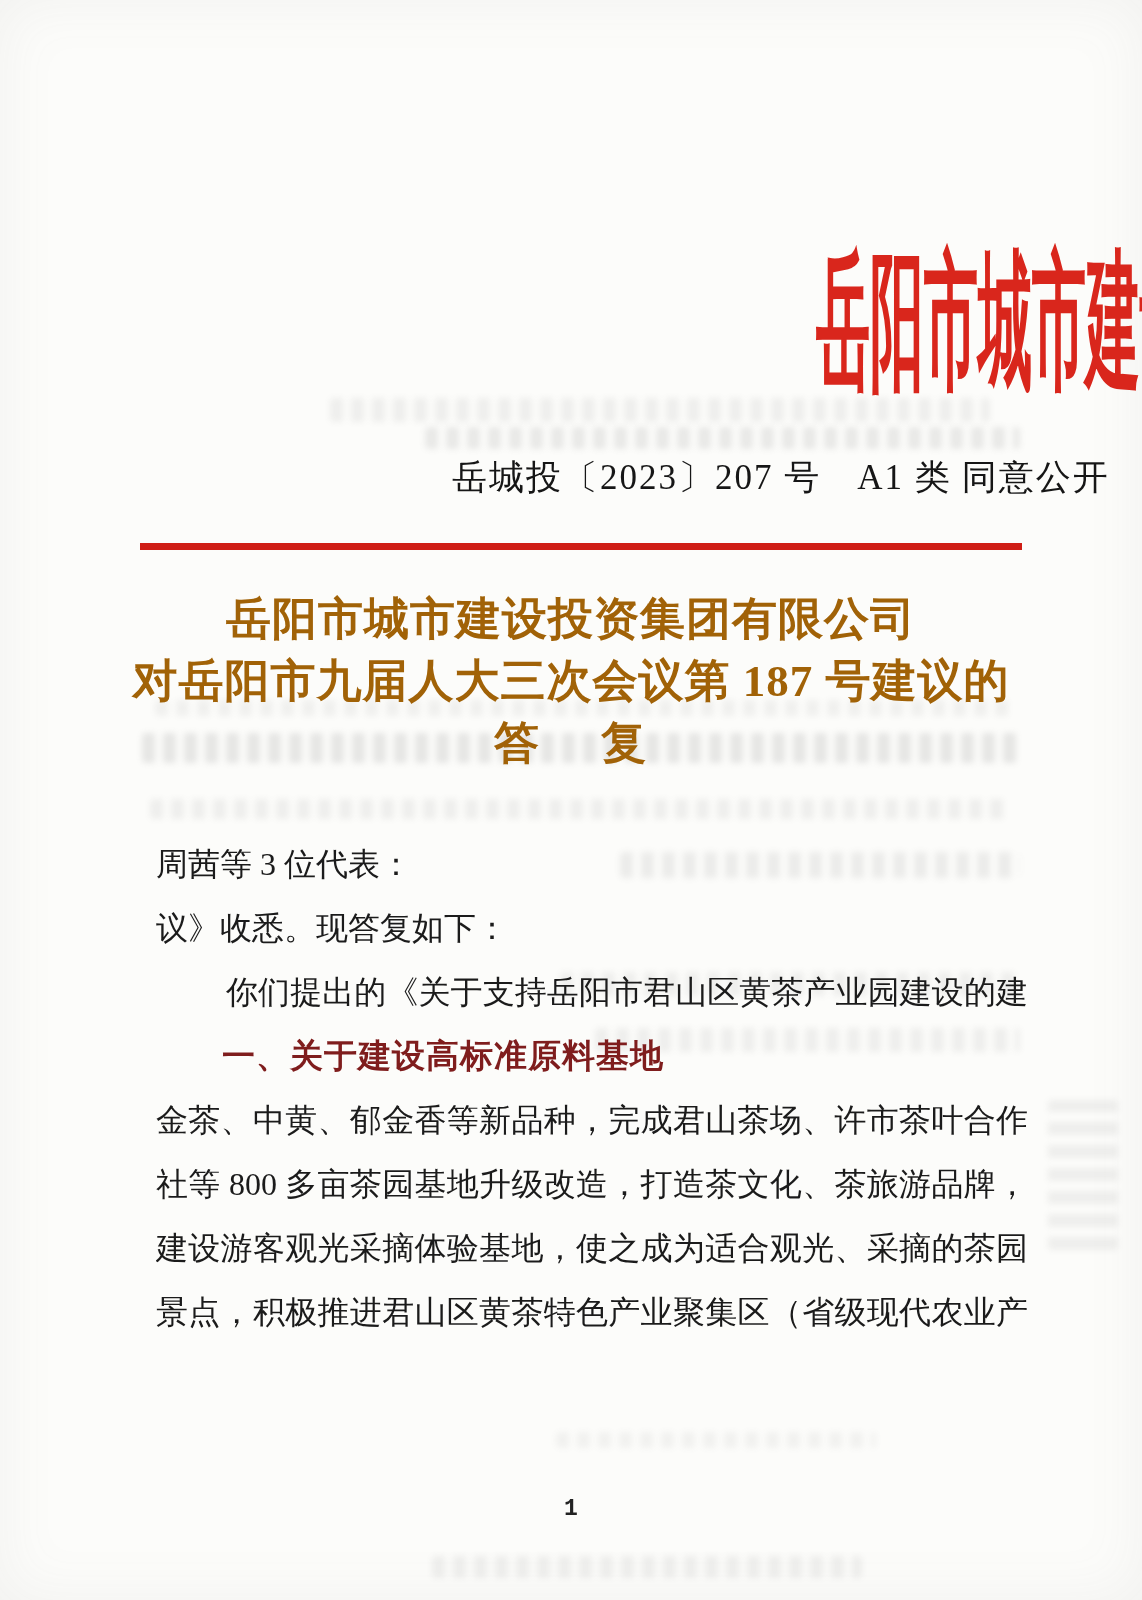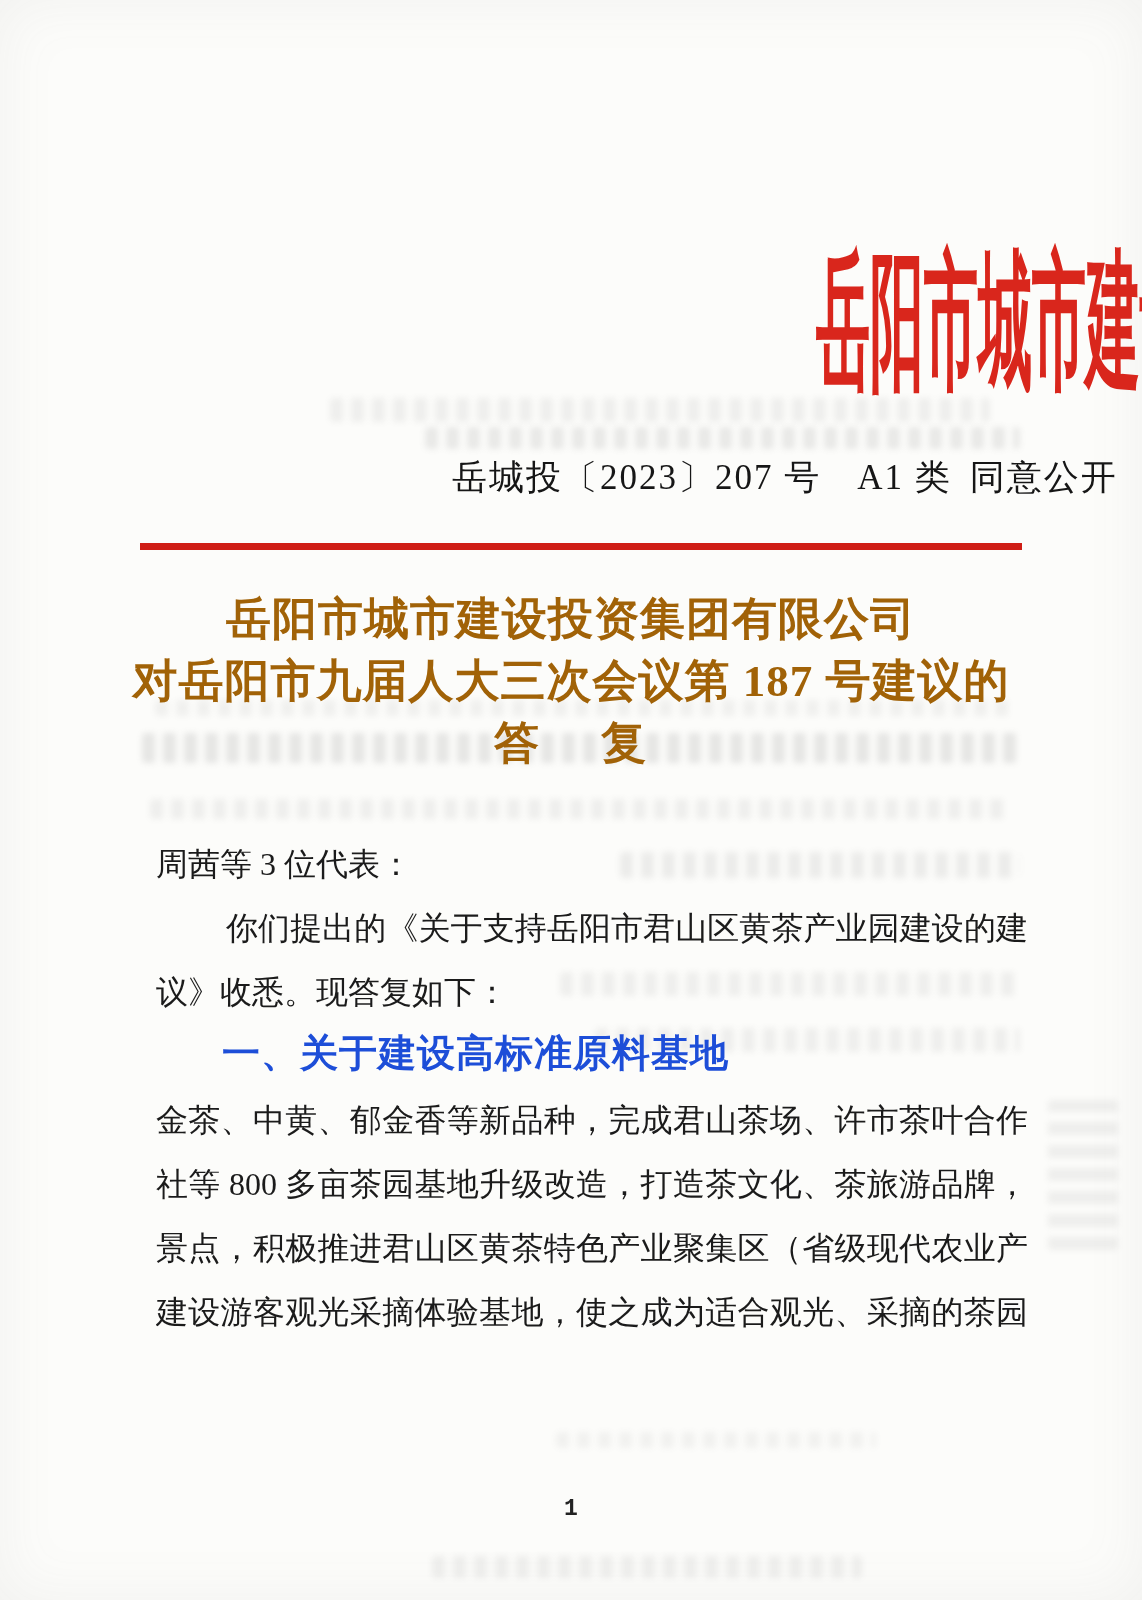--- a/index.html
+++ b/index.html
@@ -43,21 +43,21 @@
     font-size:150px;font-weight:bold;
     transform:scaleX(0.36);transform-origin:center;
     letter-spacing:0;
   }
   .doc-no{
     position:absolute;top:456px;left:452px;
     font-size:35px;line-height:44px;letter-spacing:2px;
     white-space:nowrap;color:#161616;
   }
   .doc-no .gap-wide{margin-left:36px;margin-top:20px;}
-  .doc-no .gap-narrow{margin-left:18px;text-align:right;}
+  .doc-no .gap-narrow{margin-left:10px;text-align:right;}
   .red-rule{
     position:absolute;top:543px;left:140px;width:882px;height:7px;
   }
   .doc-title{
     position:absolute;top:588px;left:0;width:100%;
     text-align:center;font-weight:bold;color:#a16207;
     font-size:45px;line-height:62px;letter-spacing:1px;
   }
   .doc-title .t3{white-space:pre;letter-spacing:2px;}
   .body-text{
@@ -68,22 +68,22 @@
     height:64px;line-height:64px;white-space:nowrap;
   }
   .line.just{
     white-space:normal;
     text-align:justify;
     text-align-last:justify;
     overflow:hidden;
   }
   .line.indent{padding-left:70px;}
   .line.heading{
-    font-family:Liberation Mono, monospace;
-    font-weight:bold;font-size:38px;color:#1d4ed8;
+    font-family:Liberation Sans, sans-serif;
+    font-weight:bold;font-size:33px;color:#7f1d1d;
     padding-left:66px;letter-spacing:1px;
   }
   .page-num{
     position:absolute;top:1496px;left:0;width:100%;
     text-align:center;font-size:23px;font-weight:bold;color:#222;
     font-family:"Liberation Mono","DejaVu Sans Mono",monospace;
   }
 </style>
 </head>
 <body>
@@ -113,24 +113,24 @@
   <div class="red-rule" style="background: rgb(207, 29, 21);"></div>
 
   <div class="doc-title">
     <div>岳阳市城市建设投资集团有限公司</div>
     <div>对岳阳市九届人大三次会议第 187 号建议的</div>
     <div class="t3">答　 复</div>
   </div>
 
   <div class="body-text">
     <div class="line">周茜等 3 位代表：</div>
+    <div class="line">议》收悉。现答复如下：</div>
     <div class="line indent just">你们提出的《关于支持岳阳市君山区黄茶产业园建设的建</div>
-    <div class="line">议》收悉。现答复如下：</div>
     <div class="line heading">一、关于建设高标准原料基地</div>
     <div class="line just">金茶、中黄、郁金香等新品种，完成君山茶场、许市茶叶合作</div>
     <div class="line just">社等 800 多亩茶园基地升级改造，打造茶文化、茶旅游品牌，</div>
+    <div class="line just">建设游客观光采摘体验基地，使之成为适合观光、采摘的茶园</div>
     <div class="line just">景点，积极推进君山区黄茶特色产业聚集区（省级现代农业产</div>
-    <div class="line just">建设游客观光采摘体验基地，使之成为适合观光、采摘的茶园</div>
   </div>
 
   <div class="page-num">1</div>
 
 </div>
 
 </body></html>

